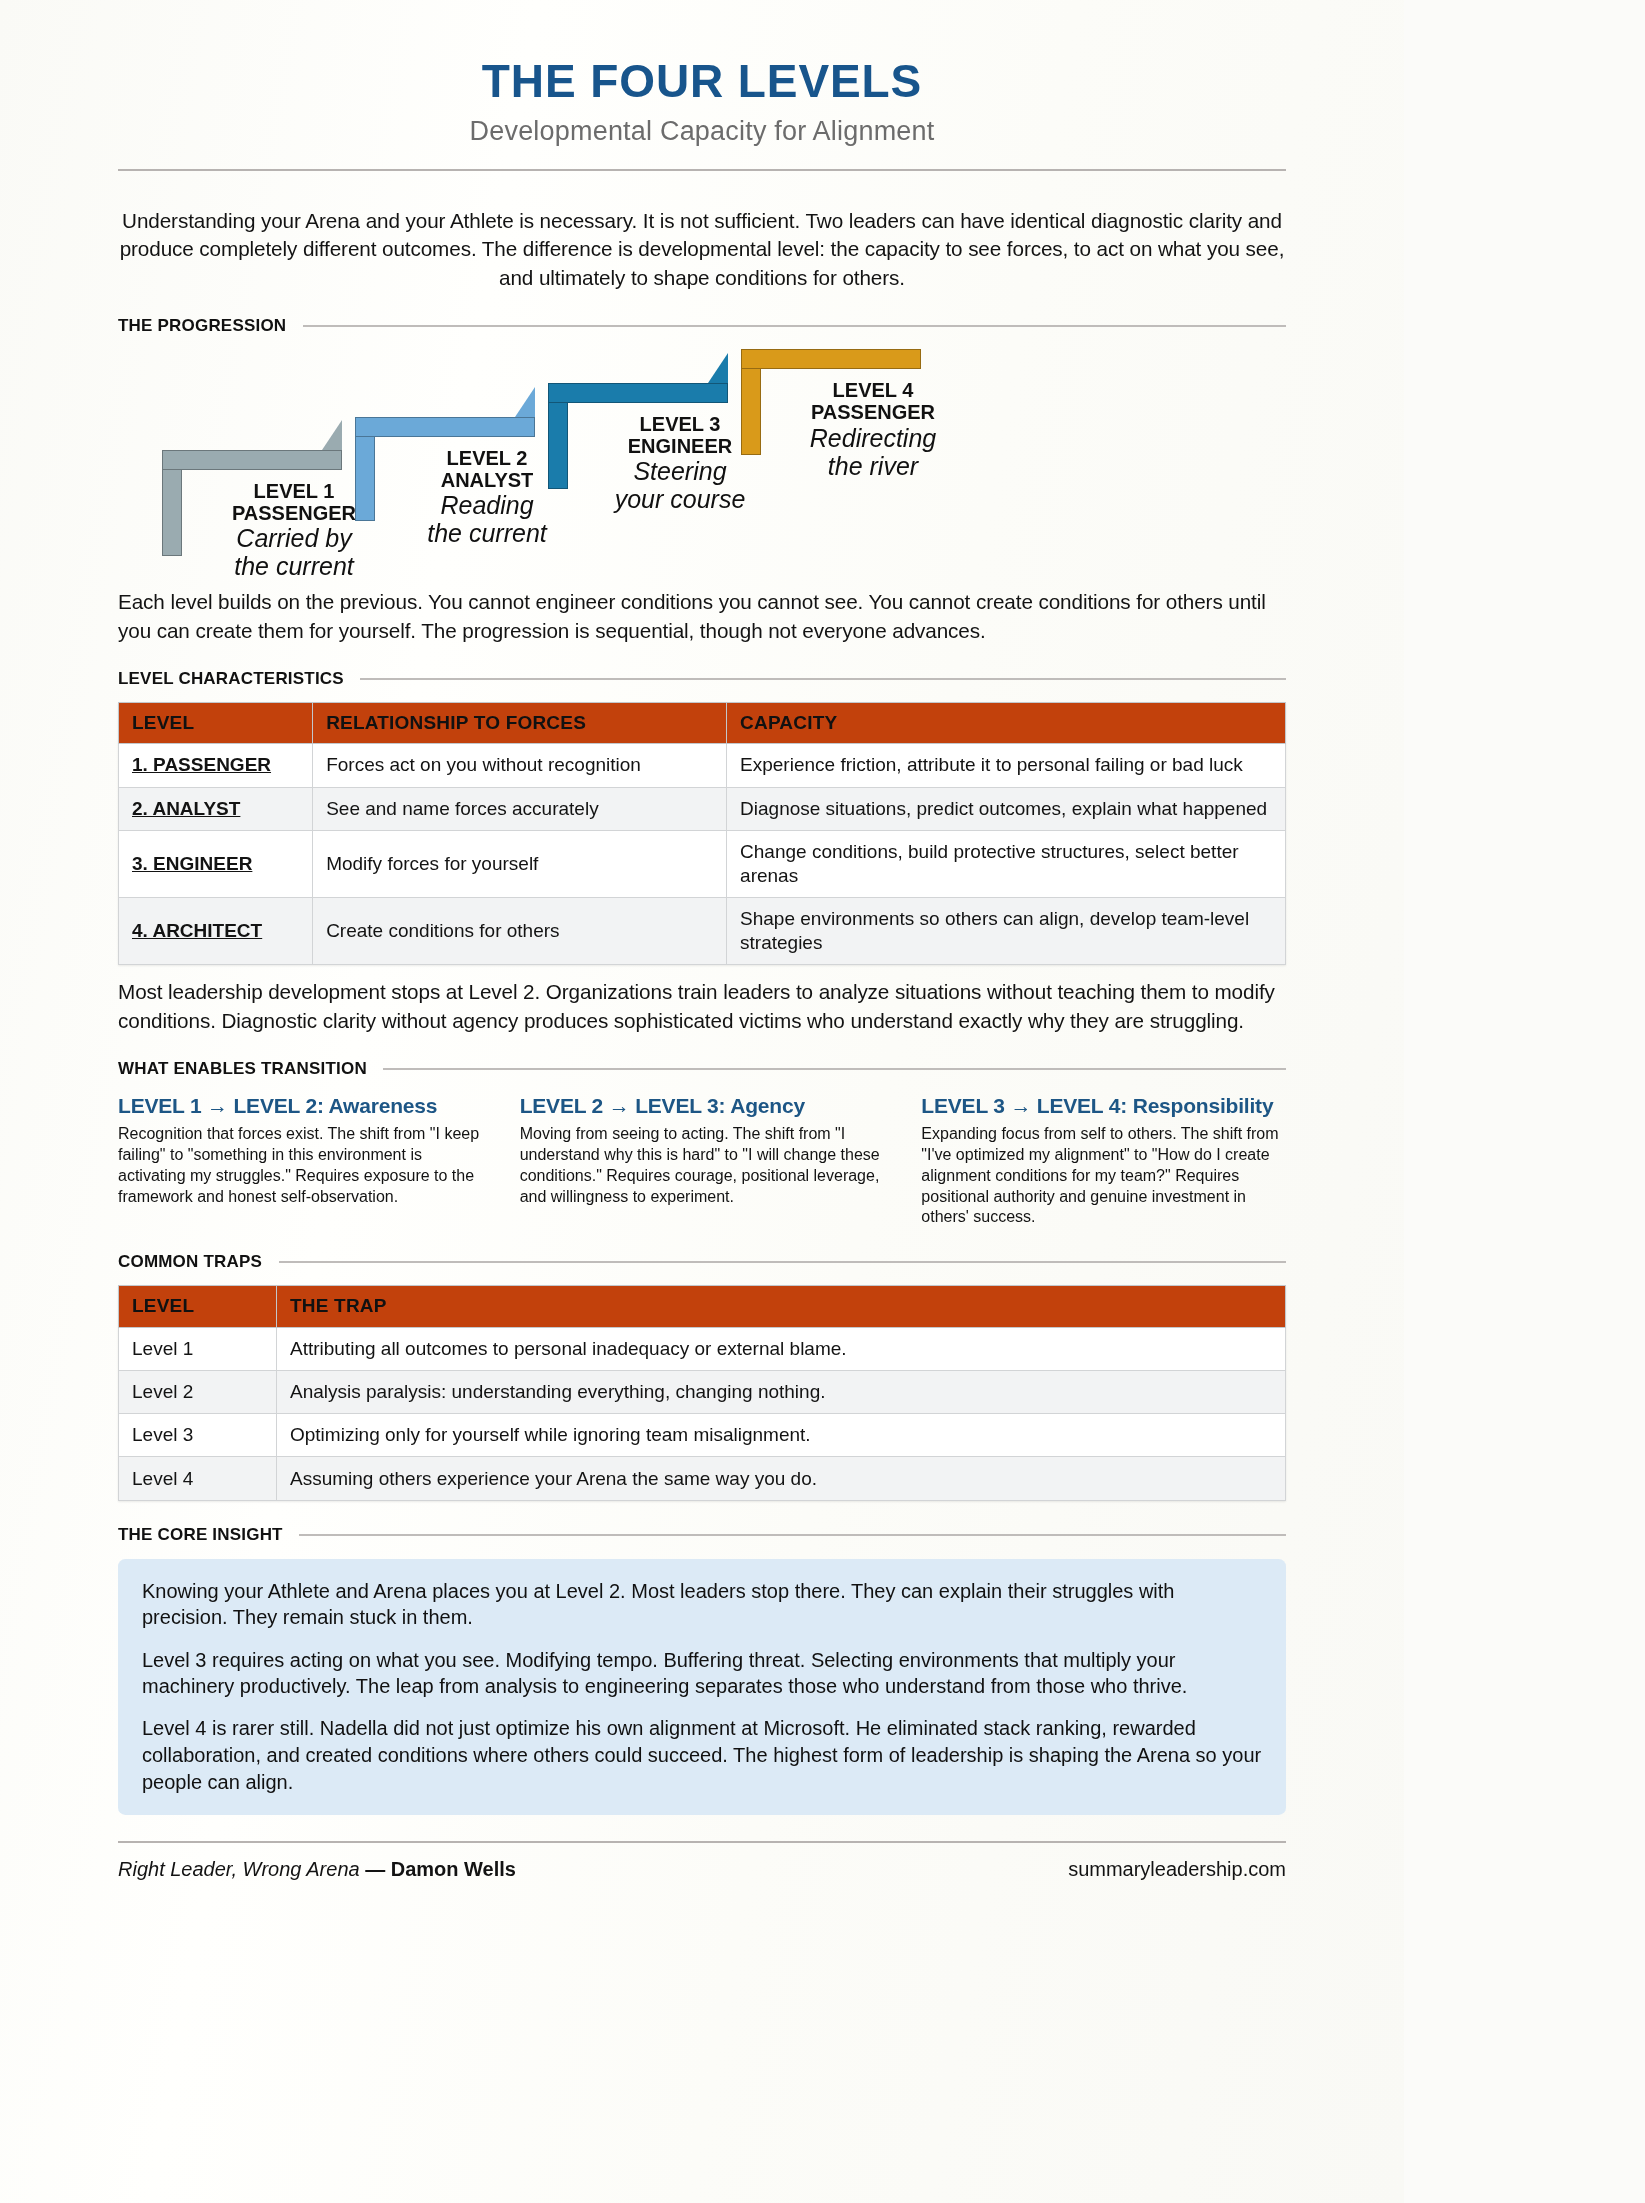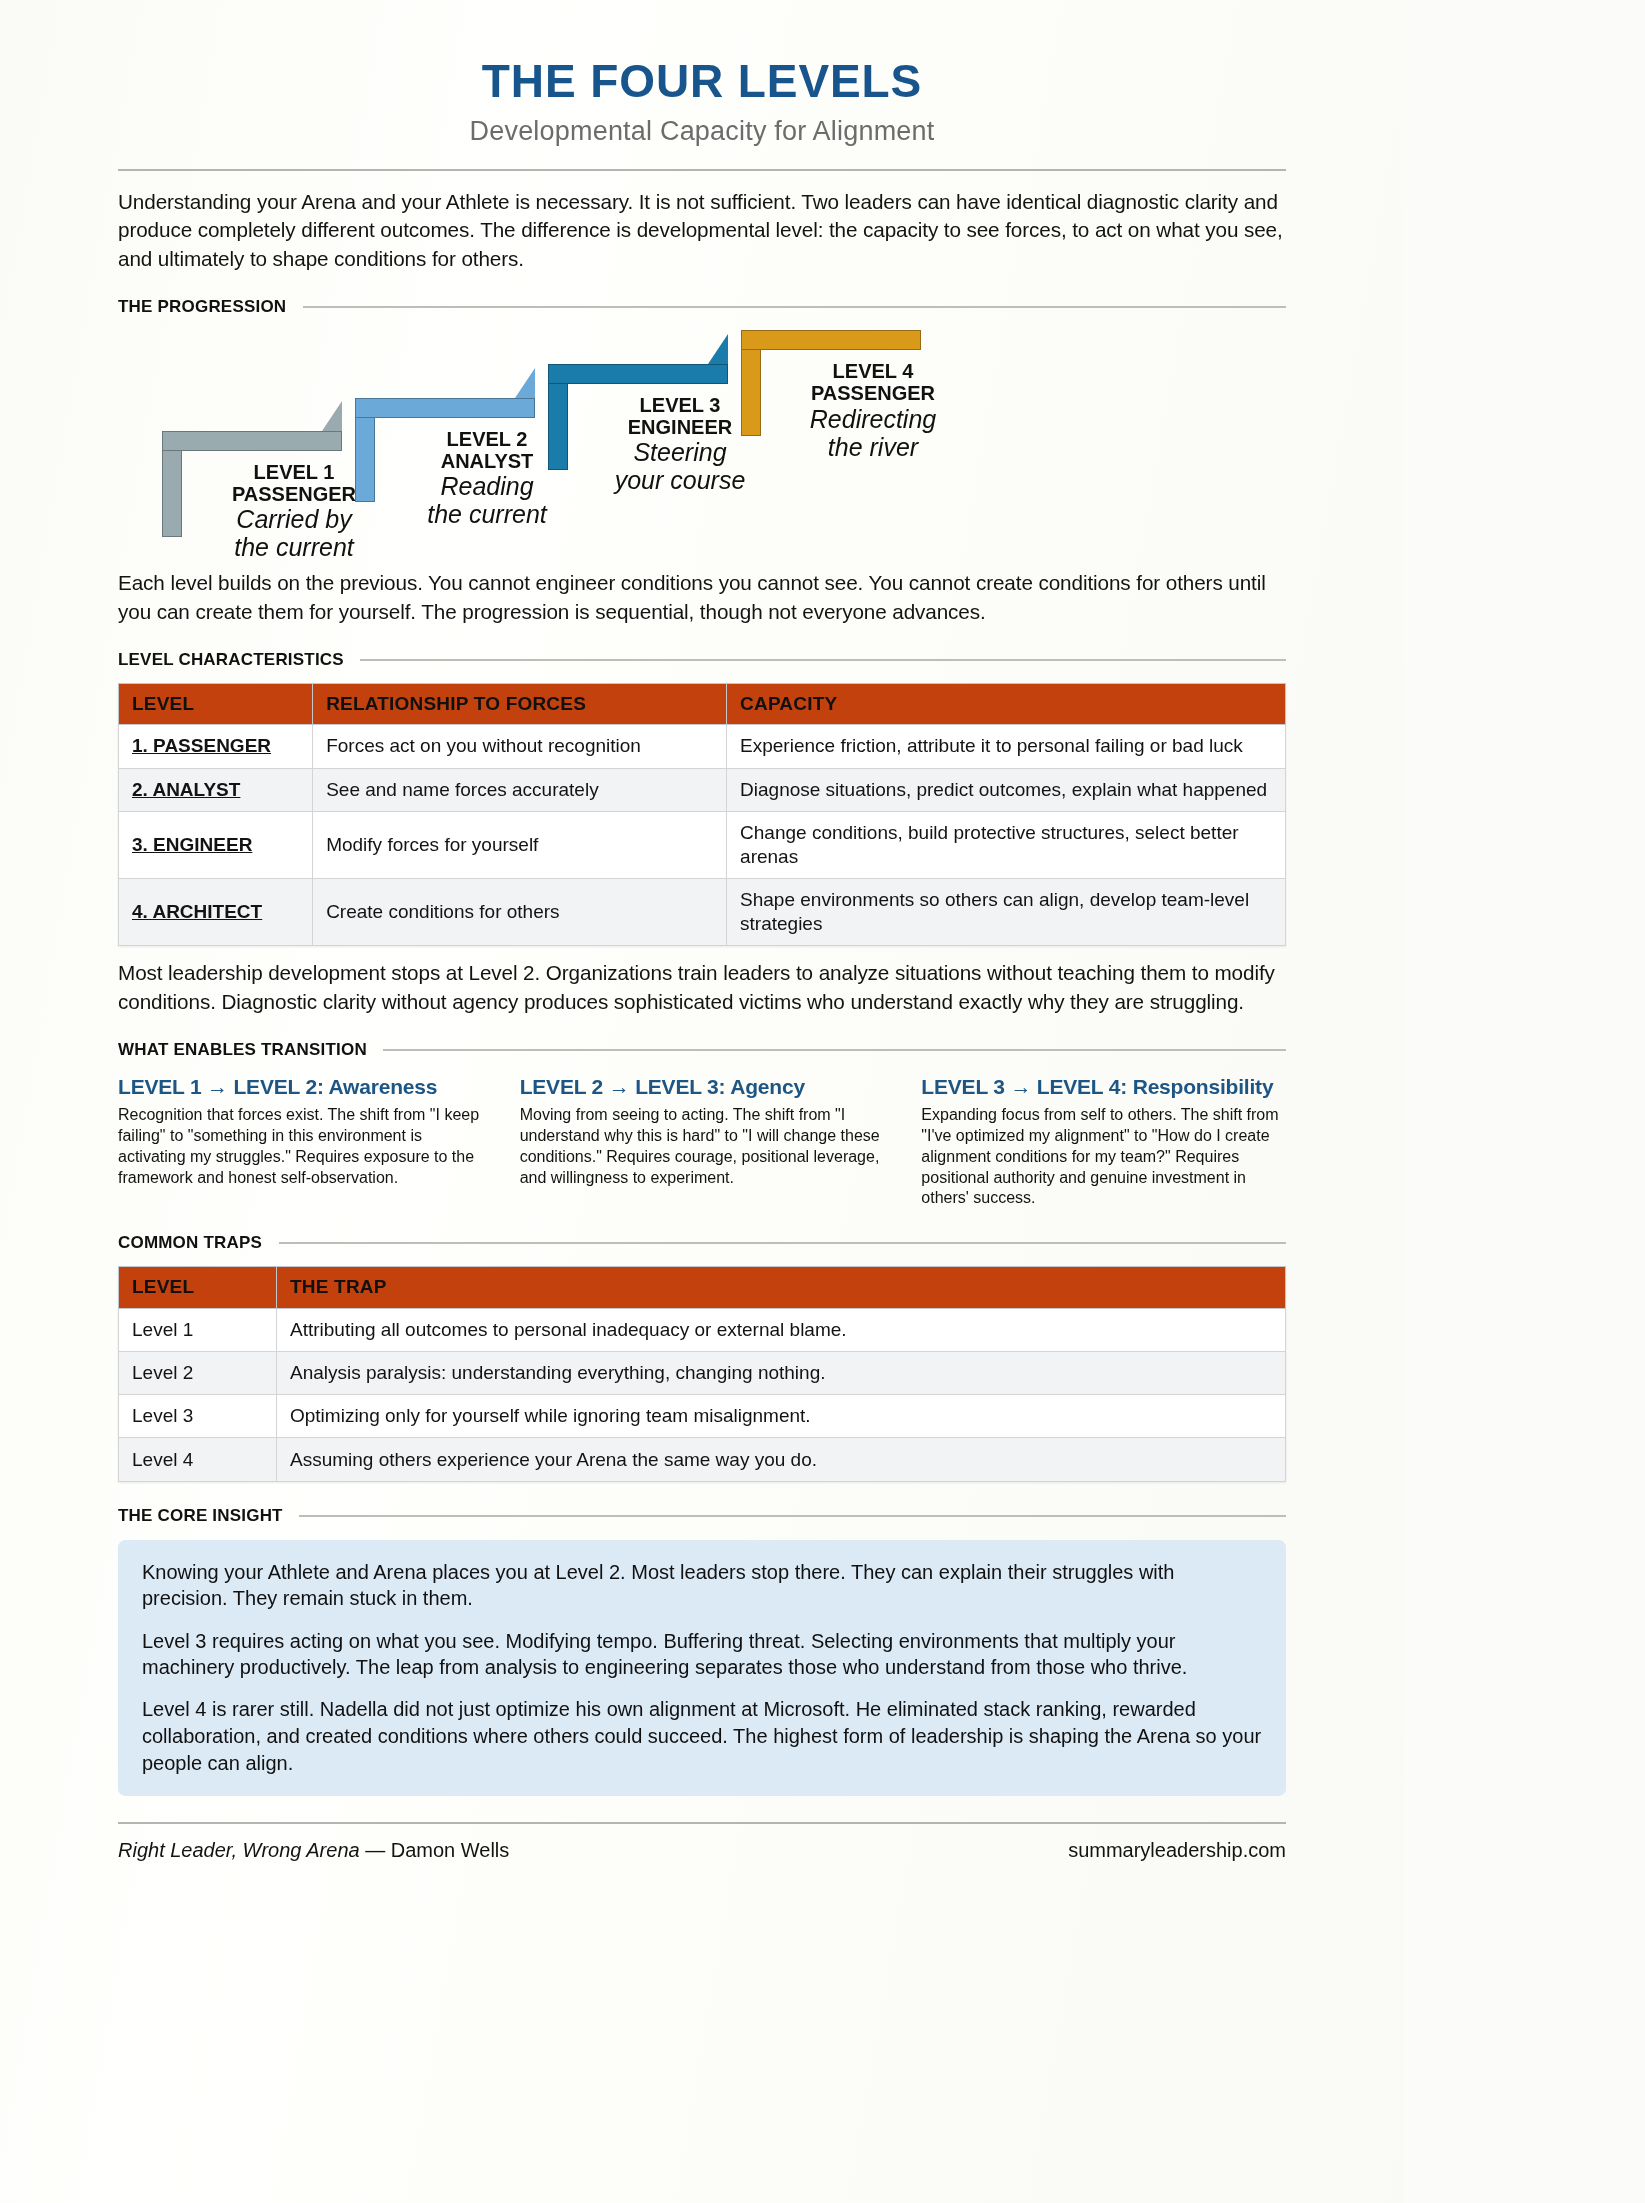--- a/index.html
+++ b/index.html
@@ -48,21 +48,21 @@
     margin: 22px 0 0 0;
   }
 
   
   .para {
     font-size: 20.7px;
     line-height: 1.37;
     color: #131313;
     letter-spacing: -0.1px;
   }
-  .intro { padding-top: 17px; }
+  .intro { padding-top: 36px; text-align: center; }
 
   
   .section-head {
     display: flex;
     align-items: center;
     gap: 16.5px;
     margin-top: 24px;
   }
   .section-head .sh-text {
     font-size: 17px;
@@ -172,21 +172,21 @@
   }
   .footer {
     display: flex;
     justify-content: space-between;
     align-items: baseline;
     margin-top: 14.7px;
     font-size: 20px;
     color: #131313;
   }
   .footer .left  { font-style: italic; }
-  .footer .left b { font-style: normal; font-weight: normal; }
+  .footer .left b { font-style: normal; font-weight: bold; }
   .footer .right { font-style: normal; }
 </style>
 </head>
 <body>
 
 <div class="page">
 
   <div class="title">THE FOUR LEVELS</div>
   <div class="subtitle">Developmental Capacity for Alignment</div>
   <div class="hrule"></div>

